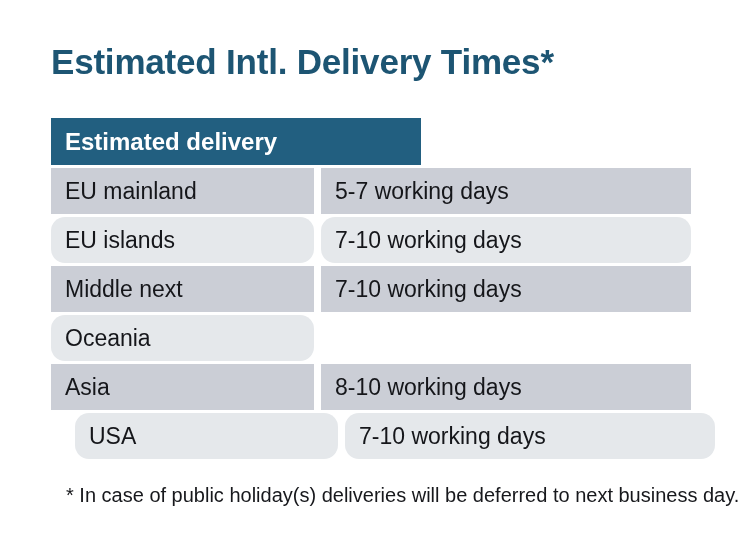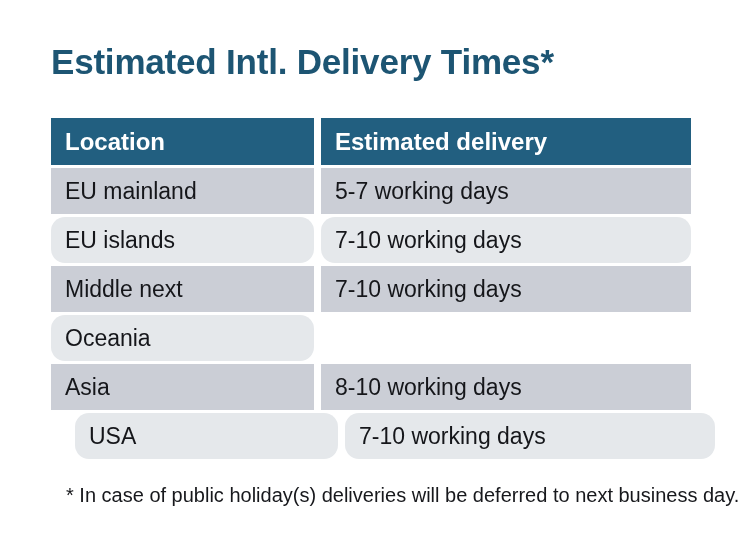--- a/index.html
+++ b/index.html
@@ -111,21 +111,20 @@
 </head>
 <body>
 
 <div class="page">
 
   <div class="page-title">Estimated Intl. Delivery Times*</div>
 
   <div class="delivery-table">
 
     <div class="table-row header-row">
-      <div class="cell cell-location">Location</div>
       <div class="cell cell-delivery">Estimated delivery</div>
     </div>
 
     <div class="table-row row-dark">
       <div class="cell cell-location">EU mainland</div>
       <div class="cell cell-delivery">5-7 working days</div>
     </div>
 
     <div class="table-row row-light">
       <div class="cell cell-location">EU islands</div>

